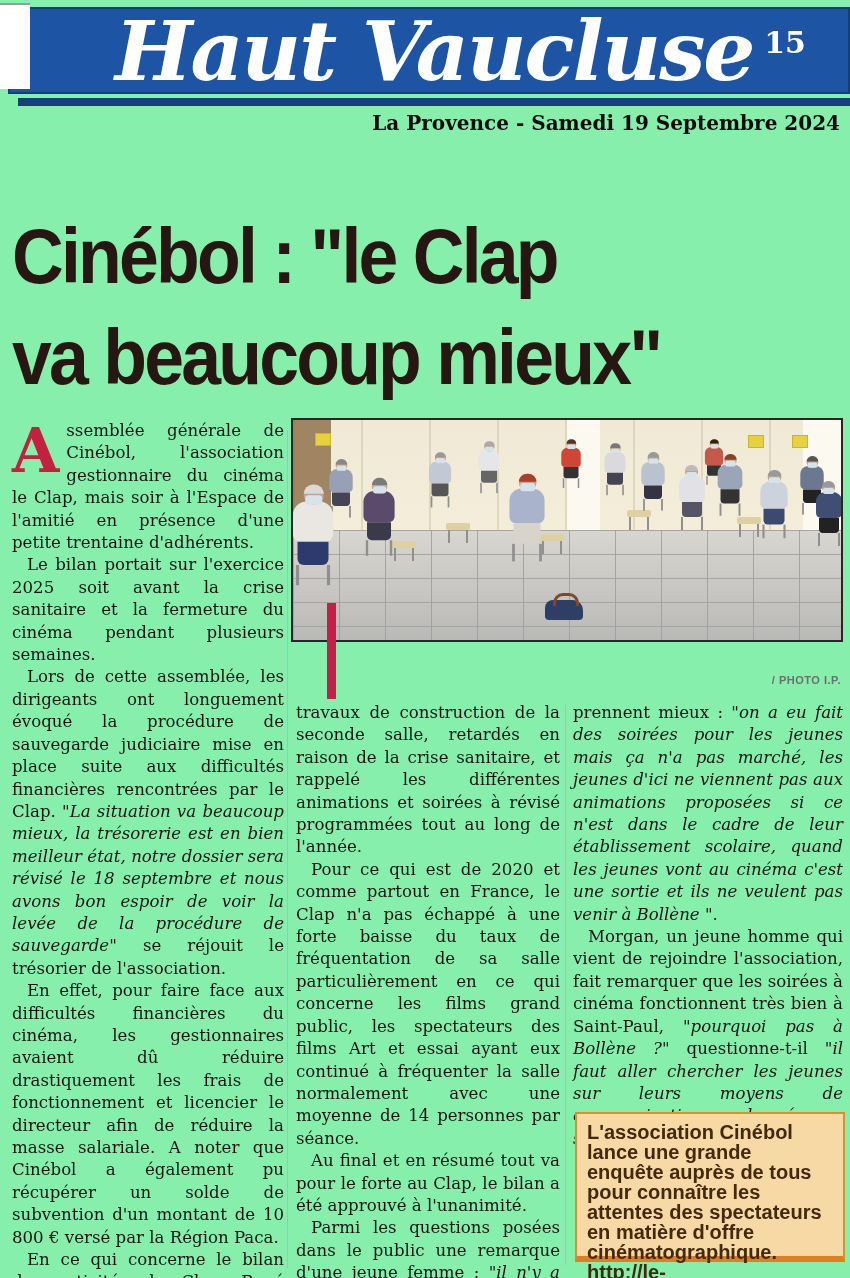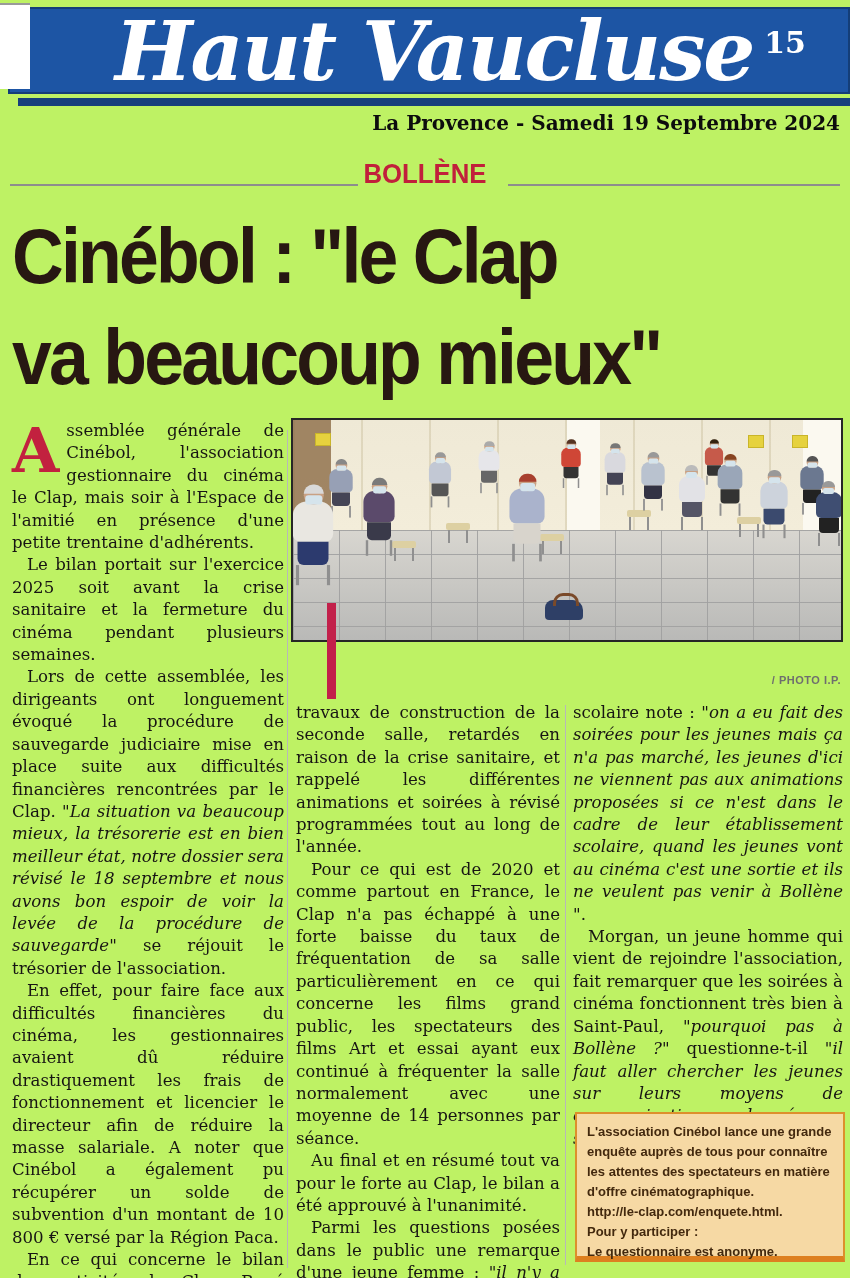--- a/index.html
+++ b/index.html
@@ -1,19 +1,19 @@
 <!DOCTYPE html>
 <html lang="fr"><head>
 <meta charset="utf-8">
 <style>
   * { margin:0; padding:0; box-sizing:border-box; }
   html,body { background:#e8e8e8; }
   #page {
     position:relative; width:850px; height:1278px; margin:0 auto;
-    background:#bef264; overflow:hidden;
+    background:#86efac; overflow:hidden;
     font-family:"DejaVu Serif", serif; color:#1c1a18;
   }
   
   .banner {
     position:absolute; left:8px; top:7px; width:842px; height:87px;
     background:#1d55a4; border:2px solid #143e78;
   }
   .masthead {
     position:absolute; left:105px; top:-4px; width:620px; height:90px;
     font-family:"DejaVu Serif", serif; font-style:italic; font-weight:bold;
@@ -113,42 +113,37 @@
     position:absolute; right:2px; top:25px;
     font-family:"Liberation Sans", sans-serif; font-weight:bold;
     font-size:11px; color:#6e6e6e; letter-spacing:.5px;
   }
   
   .infobox {
     position:absolute; left:575px; top:1112px; width:270px; height:150px;
     background:#f6d9a4; border:2px solid #dd8f2c; border-bottom:6px solid #dd8020;
     padding:8px 10px;
     font-family:"Liberation Sans", sans-serif; font-weight:bold;
-    font-size:13px; line-height:20px; color:#43290e; text-align:left;
+    font-size:20px; line-height:20px; color:#43290e; text-align:left;
   }
   .infobox div { margin:0; }
 </style>
 </head>
 <body>
 
 <div id="page">
 
   <div class="banner">
     <div class="masthead">Haut Vaucluse</div>
     <div class="pagenum">15</div>
   </div>
   <div class="notch"></div>
   <div class="underbar"></div>
   <div class="dateline">La Provence - Samedi 19 Septembre 2024</div>
 
-  <div class="section-wrap">
-    <div class="rule-l"></div>
-    <div class="rule-r"></div>
-    <div class="section-label">BOLLÈNE</div>
-  </div>
 
   <div class="headline">
     <div>Cinébol : "le Clap</div>
     <div>va beaucoup mieux"</div>
   </div>
 
   <div class="photo">
     <div class="wall"></div>
     <div class="wall-dark"></div>
     <div class="bright" style="left:50%;width:6%;"></div>
@@ -329,21 +324,21 @@
       <p class="para ind"><span>En effet, pour faire face aux difficultés financières du cinéma, les gestionnaires avaient dû réduire drastiquement les frais de fonctionnement et licencier le directeur afin de réduire la masse salariale. A noter que Cinébol a également pu récupérer un solde de subvention d'un montant de 10 800 € versé par la Région Paca.</span></p>
       <p class="para ind"><span>En ce qui concerne le bilan des activités du Clap, René Jaume, membre du conseil d'administration a longuement rappelé la notion d'Art et essai, il a également évoqué les</span></p>
     </div>
   <div id="col2" class="col">
       <p class="para"><span>travaux de construction de la seconde salle, retardés en raison de la crise sanitaire, et rappelé les différentes animations et soirées à révisé programmées tout au long de l'année.</span></p>
       <p class="para ind"><span>Pour ce qui est de 2020 et comme partout en France, le Clap n'a pas échappé à une forte baisse du taux de fréquentation de sa salle particulièrement en ce qui concerne les films grand public, les spectateurs des films Art et essai ayant eux continué à fréquenter la salle normalement avec une moyenne de 14 personnes par séance.</span></p>
       <p class="para ind"><span>Au final et en résumé tout va pour le forte au Clap, le bilan a été approuvé à l'unanimité.</span></p>
       <p class="para ind"><span>Parmi les questions posées dans le public une remarque d'une jeune femme : </span><i>"il n'y a pas assez de soirées à thème pour les ados"</i></p>
     </div>
   <div id="col3" class="col">
-      <p class="para"><span>scolaire note : </span><i>"on a eu fait des soirées pour les jeunes mais ça n'a pas marché, les jeunes d'ici ne viennent pas aux animations proposées si ce n'est dans le cadre de leur établissement scolaire, quand les jeunes vont au cinéma c'est une sortie et ils ne veulent pas venir à Bollène "</i><span>.</span></p>
+      <p class="para"><span>prennent mieux : </span><i>"on a eu fait des soirées pour les jeunes mais ça n'a pas marché, les jeunes d'ici ne viennent pas aux animations proposées si ce n'est dans le cadre de leur établissement scolaire, quand les jeunes vont au cinéma c'est une sortie et ils ne veulent pas venir à Bollène "</i><span>.</span></p>
       <p class="para ind"><span>Morgan, un jeune homme qui vient de rejoindre l'association, fait remarquer que les soirées à cinéma fonctionnent très bien à Saint-Paul, </span><i>"pourquoi pas à Bollène ?"</i><span> questionne-t-il </span><i>"il faut aller chercher les jeunes sur leurs moyens de communication, sur les réseaux sociaux, il faut les intéresser !"</i><span>.</span></p>
     </div>
   <div id="vrule1" class="vrule"></div>
   <div id="vrule2" class="vrule"></div>
 
   <div class="infobox">
       <div>L'association Cinébol lance une grande enquête auprès de tous pour connaître les attentes des spectateurs en matière d'offre cinématographique.</div>
       <div>http://le-clap.com/enquete.html.</div>
       <div>Pour y participer :</div>
       <div>Le questionnaire est anonyme.</div>

